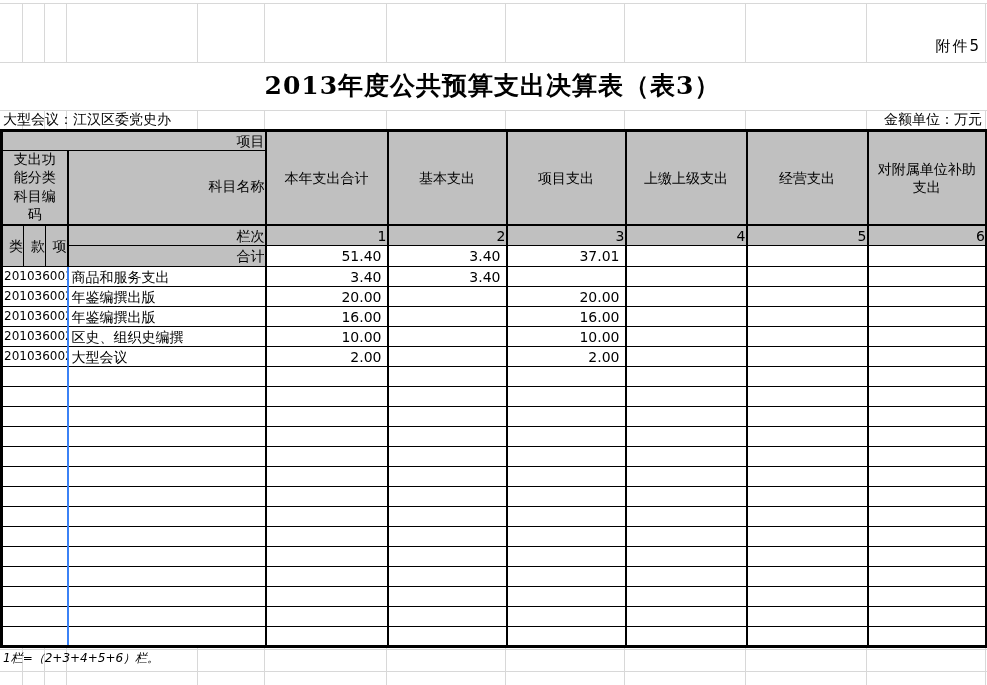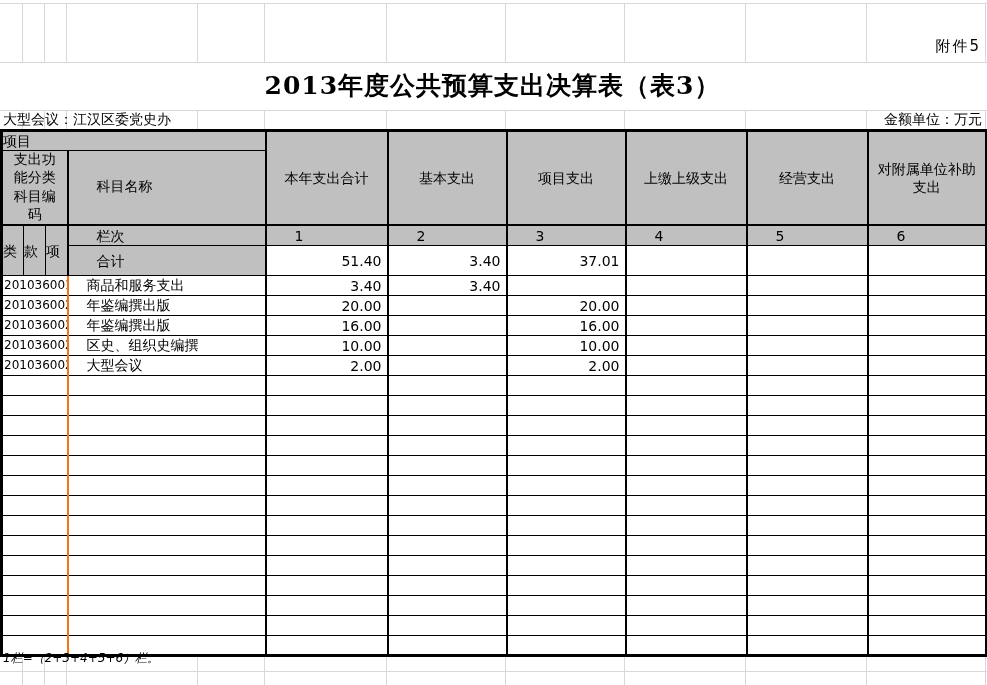--- a/index.html
+++ b/index.html
@@ -36,33 +36,33 @@
   }
   td {
     border:1px solid #000;
     font-size:14px;
     vertical-align:middle;
     overflow:hidden;
     padding:0;
     line-height:1.3;
   }
   .g   { background:#c0c0c0; }
-  .c   { text-align:left; }
+  .c   { text-align:right; }
   .b2l { border-left:2px solid #000;padding-left:28px; }
   .bb2 { border-bottom:2px solid #000;font-family:Liberation Serif, serif; }
   .val { text-align:right; padding-right:5px; border-left:2px solid #000; }
-  .name-cell { text-align:left; padding-left:18px; border-left:2px solid #f97316;font-family:Liberation Mono, monospace; }
+  .name-cell { text-align:left; padding-left:3px; border-left:2px solid #3b82f6; }
   .code-cell { text-align:left; padding-left:1px; font-size:12px; }
   .func-code { padding:0 4px; text-align:center; }
   .vhead { padding:0 7px; text-align:center; border-left:2px solid #000;
            border-bottom:2px solid #000; }
   tr.r-proj  { height:19px; }
   tr.r-sub   { height:57px; }
   tr.r-lanci { height:21px; }
-  tr.r-total { height:30px; }
+  tr.r-total { height:21px; }
   tr.r-data  { height:20px; }
   tr.r-empty { height:20px; }
 </style>
 </head>
 <body>
 
 <div id="grid-layer">
     <div class="vgrid" style="left: 22px; top: 3px; height: 59px;"></div>
     <div class="vgrid" style="left: 44px; top: 3px; height: 59px;"></div>
     <div class="vgrid" style="left: 66px; top: 3px; height: 59px;"></div>

